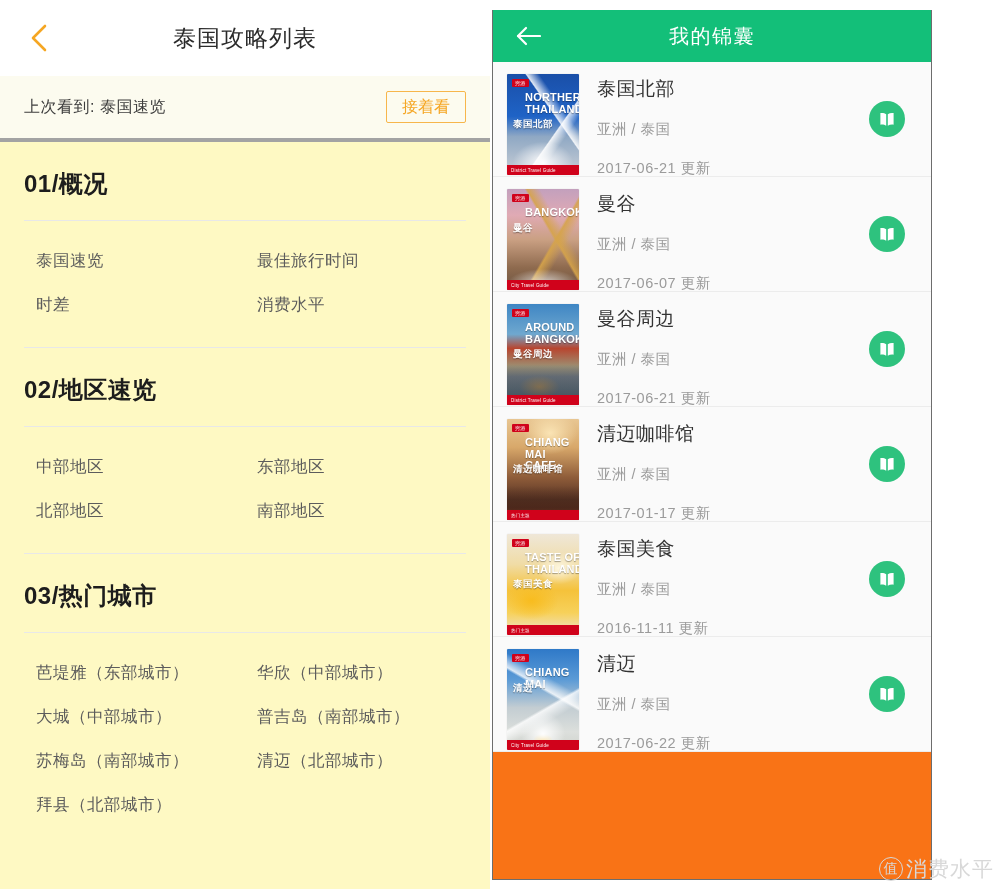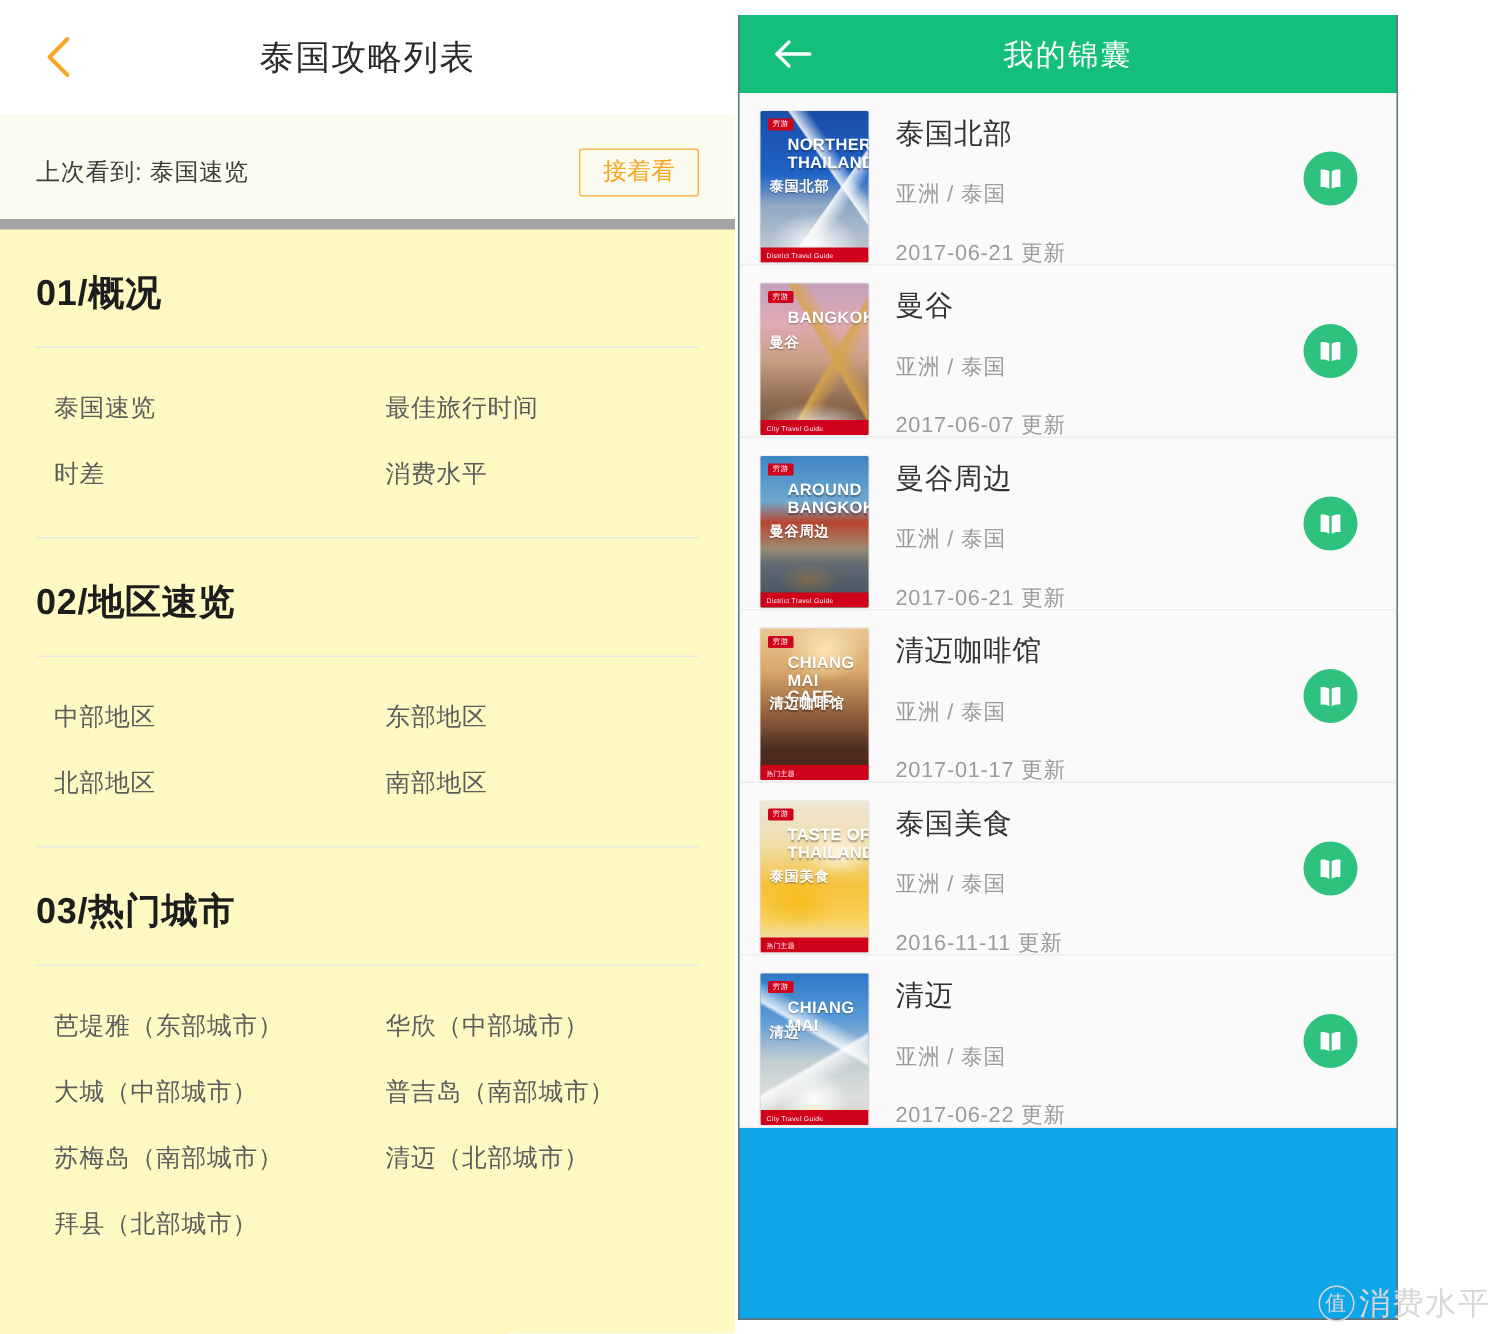--- a/index.html
+++ b/index.html
@@ -31,23 +31,23 @@
     cursor: pointer;
   }
   .l-back svg { display:block; }
   .l-title {
     font-size: 23px; color: #2b2b2b; letter-spacing: 1px;
   }
   .l-banner {
     background: #fcfbef;
     height: 62px;
     display: flex; align-items: center;
-    padding: 8px 24px 0 24px;
+    padding: 0 24px 0 24px;
     justify-content: space-between;
-    border-bottom: 7px solid #a3a3a3;
+    border-bottom: 4px solid #a3a3a3;
   }
   .l-banner-text { font-size: 16px; color: #3d3d3d; letter-spacing:.5px;}
   .l-continue {
     border: 1px solid #f7b64b;
     color: #f5a623;
     border-radius: 2px;
     font-size: 16px;
     padding: 7px 15px;
     background: transparent;
     cursor: pointer;
@@ -71,21 +71,21 @@
     color: #5c5c5c;
     padding: 11px 0 11px 12px;
     letter-spacing: .5px;
     cursor: pointer;
   }
 
   
   .right-panel {
     position: absolute; left: 492px; top: 10px;
     width: 440px; height: 870px;
-    background: #0ea5e9;
+    background: #f97316;
     border: 1px solid #6d6d6d;
     border-top: none;
     box-sizing: border-box;
     overflow: hidden;
   }
   .r-header {
     position: relative;
     height: 52px;
     background: #13bf79;
     display: flex; align-items: center; justify-content: center;

